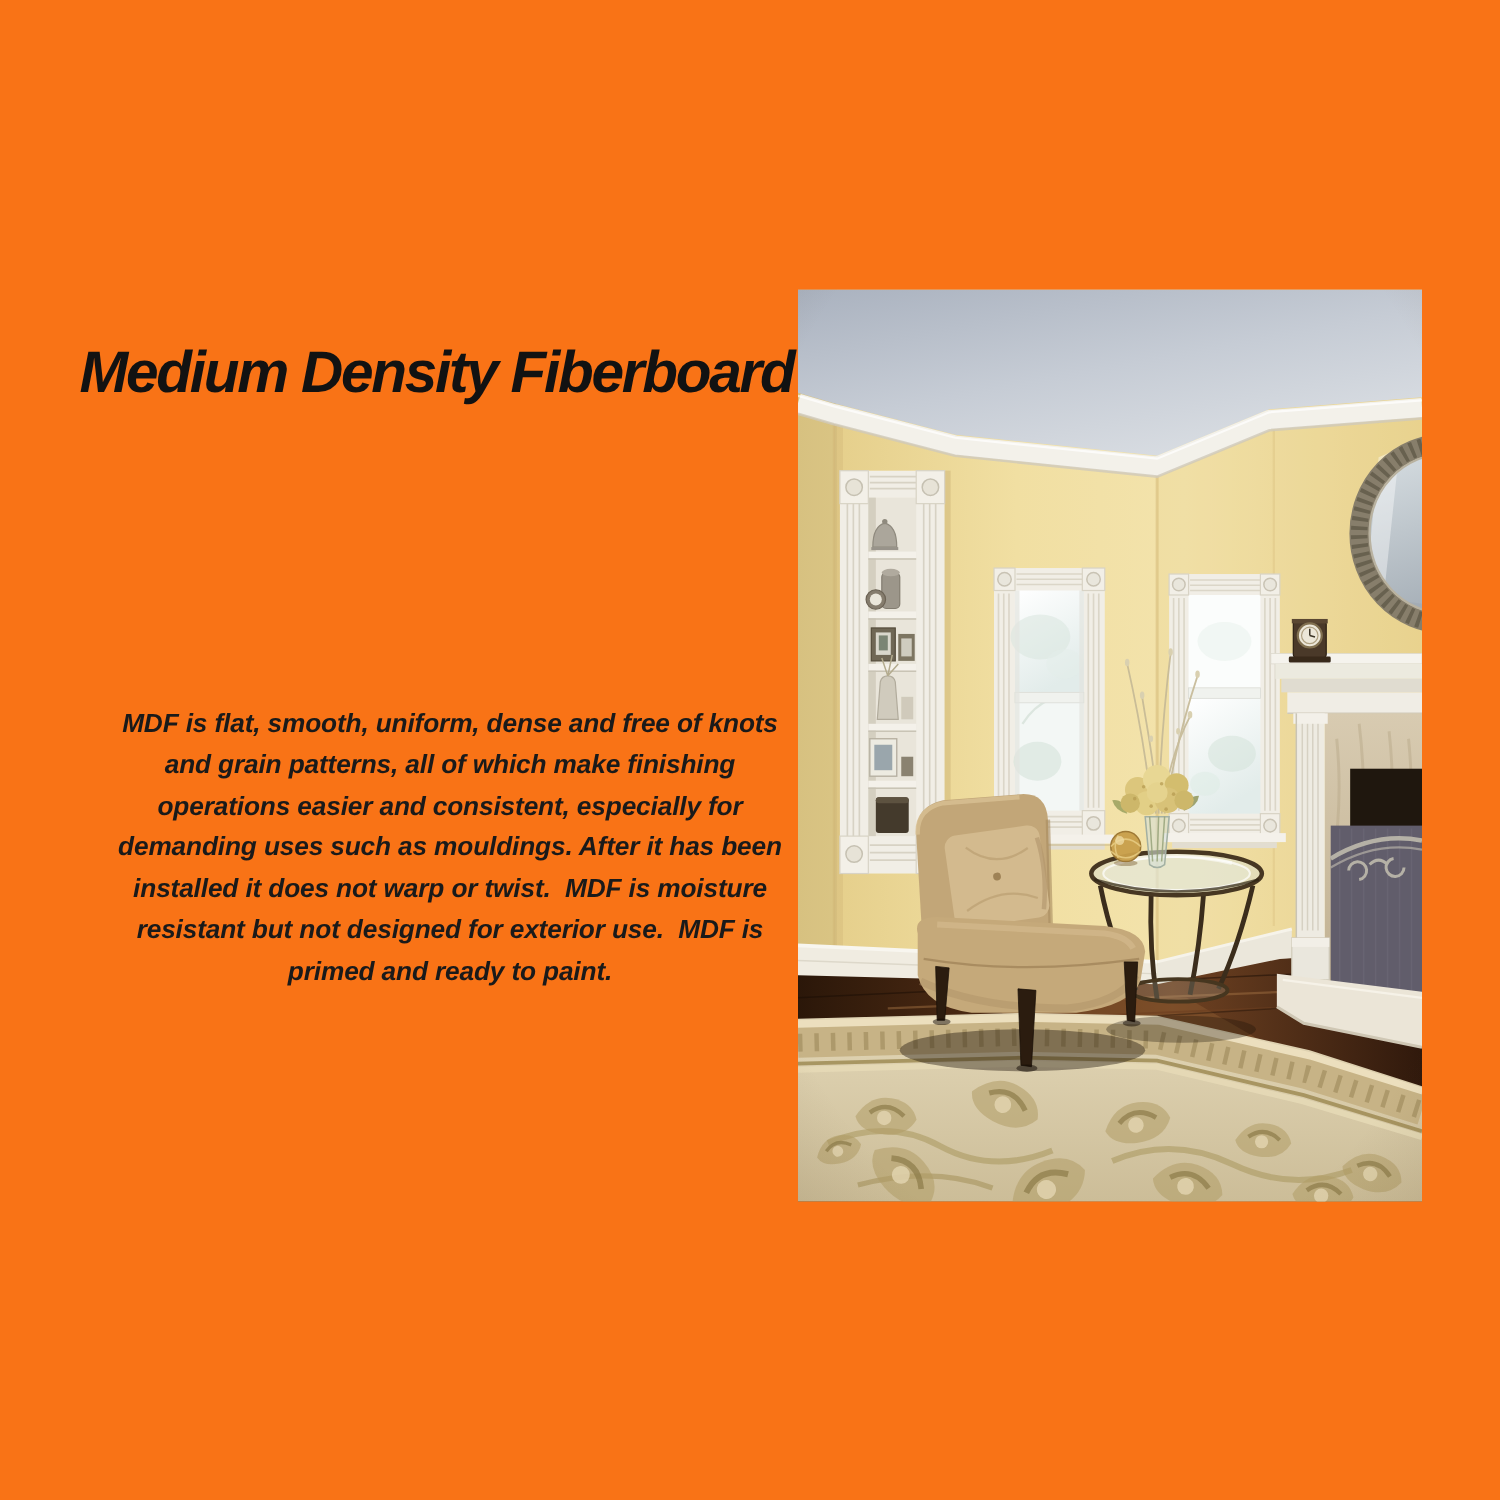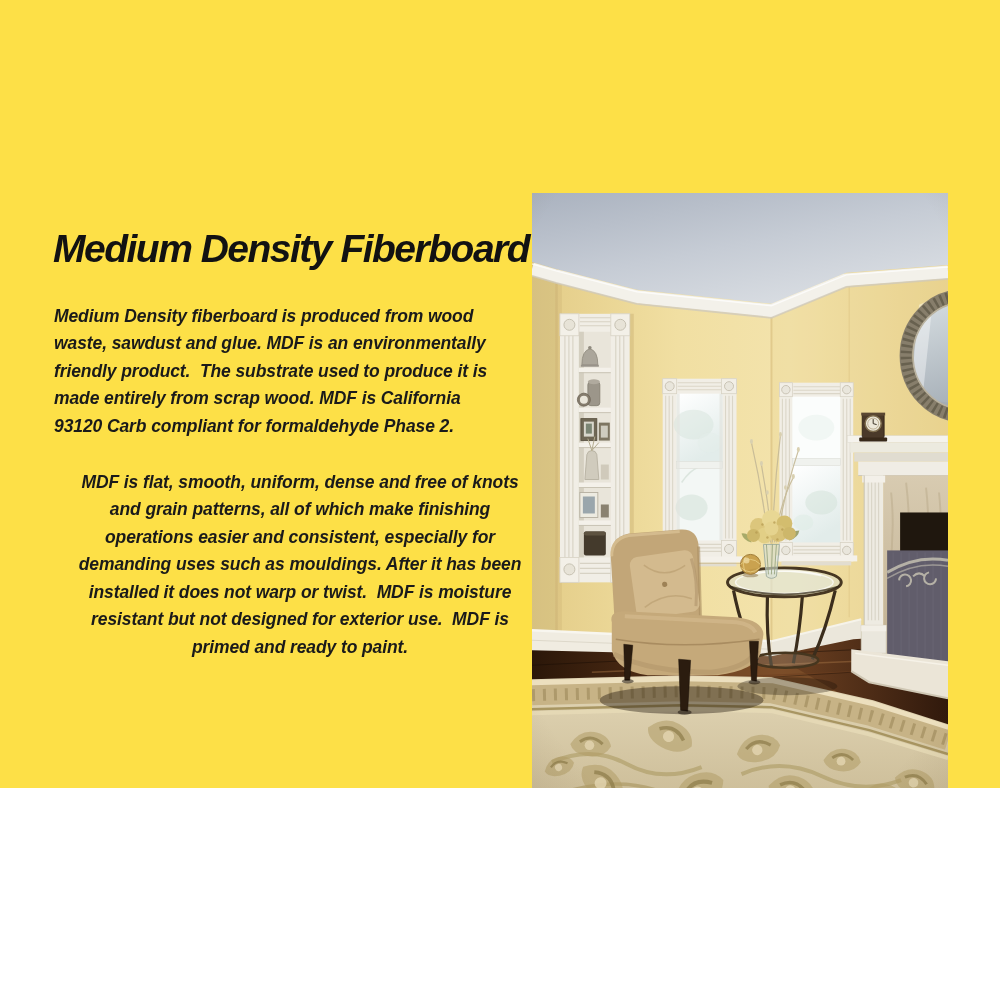--- a/index.html
+++ b/index.html
@@ -1,40 +1,35 @@
 <!DOCTYPE html>
 <html><head>
 <meta charset="utf-8">
 <style>
   html,body{margin:0;padding:0;background:#ffffff;}
-  .canvas{position:relative;width:1000px;height:788px;background:#fde047;overflow:hidden;
+  .canvas{position:relative;width:1000px;height:1000px;background:#f97316;overflow:hidden;
           font-family:"Liberation Sans",sans-serif;color:#161616;}
   .title{position:absolute;left:53px;top:200px;width:480px;
          font-size:39px;line-height:46px;font-weight:bold;font-style:italic;
          letter-spacing:-1.5px;color:#121212;white-space:pre-wrap;}
   .para{position:absolute;left:54px;width:492px;
         font-size:17.5px;line-height:27.6px;font-weight:bold;font-style:italic;
         letter-spacing:-0.1px;color:#1a1a1a;white-space:pre-wrap;}
   .para1{top:285px;}
   .para2{top:451px;text-align:center;}
   .photo{position:absolute;left:532px;top:193px;width:416px;height:608px;}
   .photo svg{display:block;width:100%;height:100%;}
 </style>
 </head>
 <body>
 
 <div class="canvas">
 
   <h1 class="title">Medium Density Fiberboard</h1>
 
-  <p class="para para1">Medium Density fiberboard is produced from wood
-waste, sawdust and glue. MDF is an environmentally
-friendly product.  The substrate used to produce it is
-made entirely from scrap wood. MDF is California
-93120 Carb compliant for formaldehyde Phase 2.</p>
   <p class="para para2">MDF is flat, smooth, uniform, dense and free of knots
 and grain patterns, all of which make finishing
 operations easier and consistent, especially for
 demanding uses such as mouldings. After it has been
 installed it does not warp or twist.  MDF is moisture
 resistant but not designed for exterior use.  MDF is
 primed and ready to paint.</p>
 
   <figure class="photo" style="margin:0" aria-label="Living room corner with yellow walls and white MDF mouldings: crown moulding, built-in display shelf, two double-hung windows with rosette casings, fireplace mantel with clock, oval mirror, tan slipper chair with pillow, round glass side table with yellow flowers, oriental area rug on dark hardwood floor">
     <svg viewBox="0 0 417 609" preserveAspectRatio="none">

